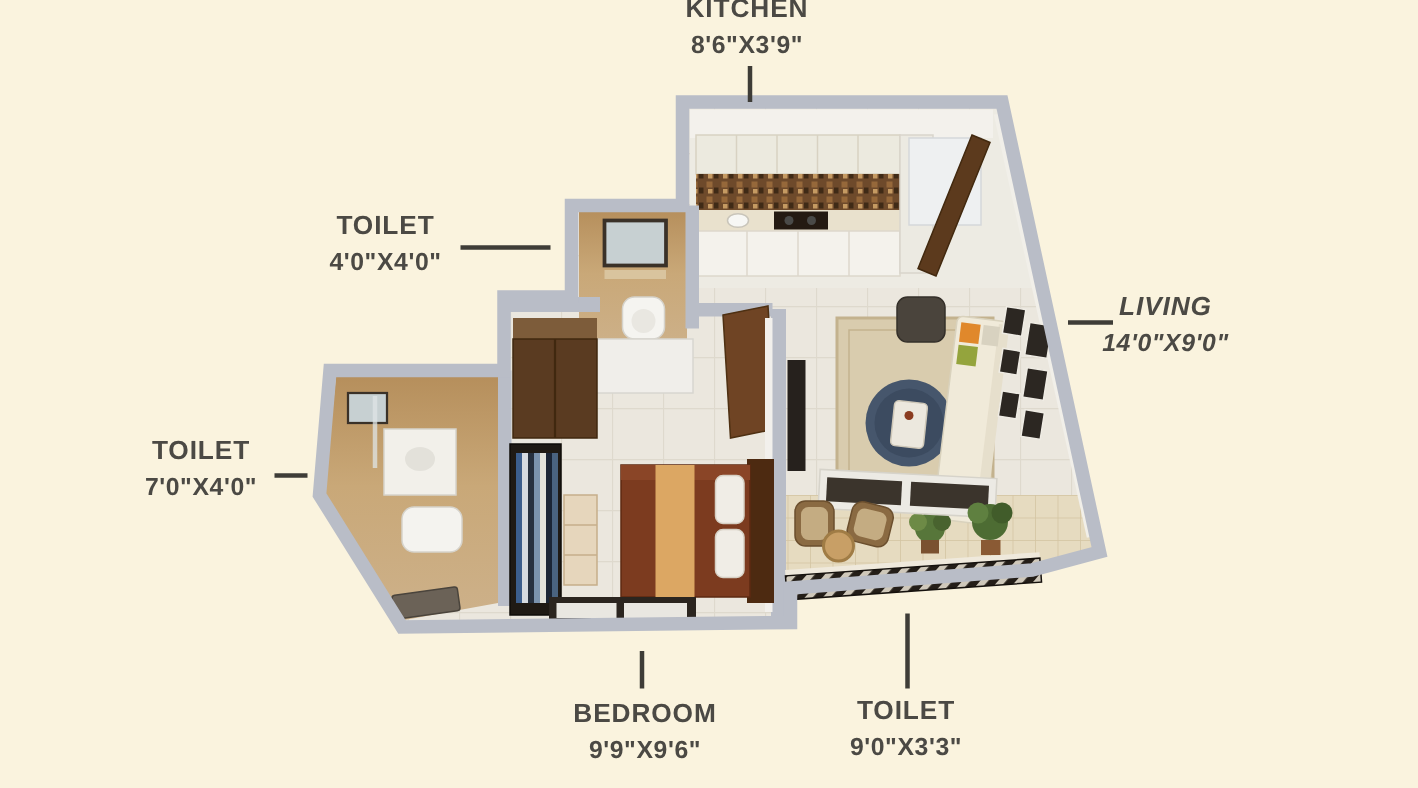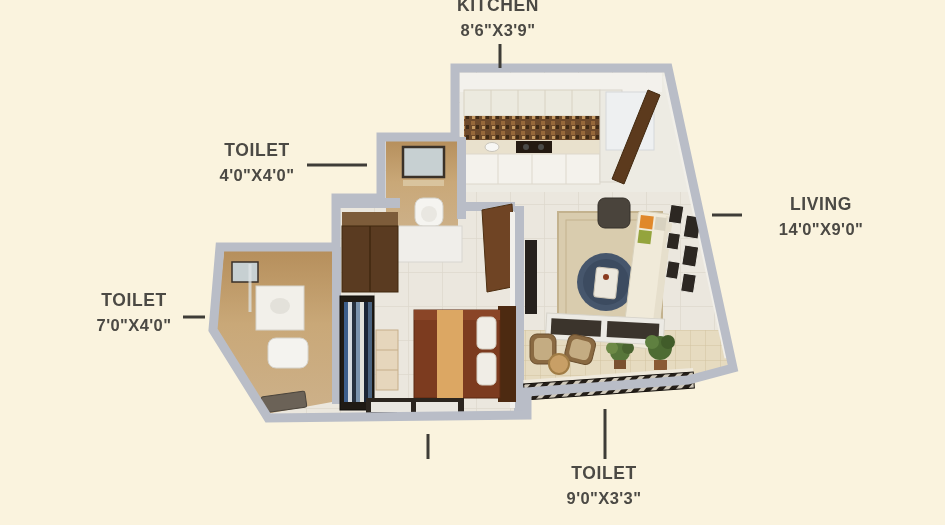--- a/index.html
+++ b/index.html
@@ -226,24 +226,28 @@
   <div class="room-label" style="left:257px; top:138px;">
     <div class="room-name">TOILET</div>
     <div class="room-dims">4'0"X4'0"</div>
   </div>
 
   <div class="room-label" style="left:134px; top:288px;">
     <div class="room-name">TOILET</div>
     <div class="room-dims">7'0"X4'0"</div>
   </div>
 
-  <div class="room-label" style="left:821px; top:192px;">
+  <div class="room-label" style="left:777px; top:192px;font-style:italic;">
     <div class="room-name">LIVING</div>
     <div class="room-dims">14'0"X9'0"</div>
   </div>
 
+  <div class="room-label" style="left:430px; top:463px;">
+    <div class="room-name">BEDROOM</div>
+    <div class="room-dims">9'9"X9'6"</div>
+  </div>
 
   <div class="room-label" style="left:604px; top:461px;">
     <div class="room-name">TOILET</div>
     <div class="room-dims">9'0"X3'3"</div>
   </div>
 
 </div>
 
 </body></html>

